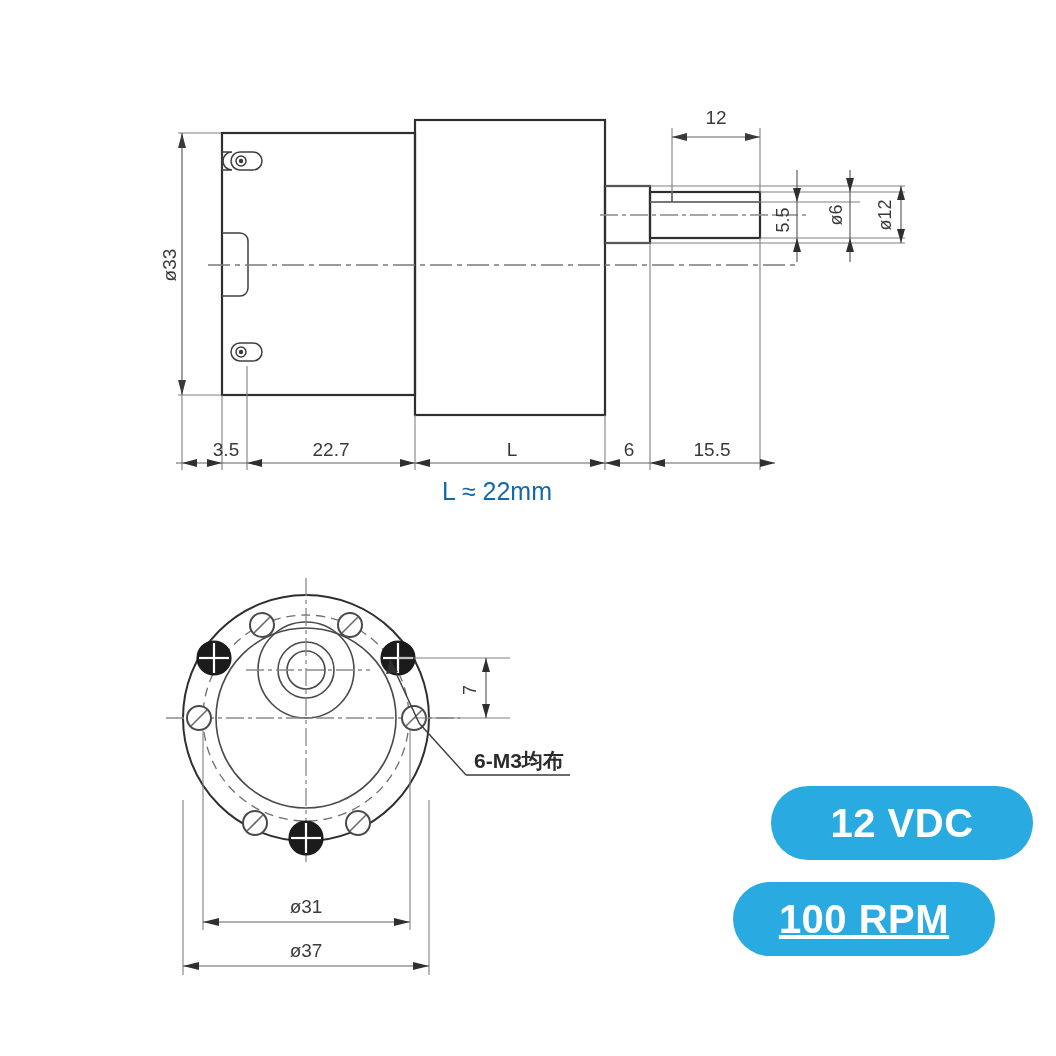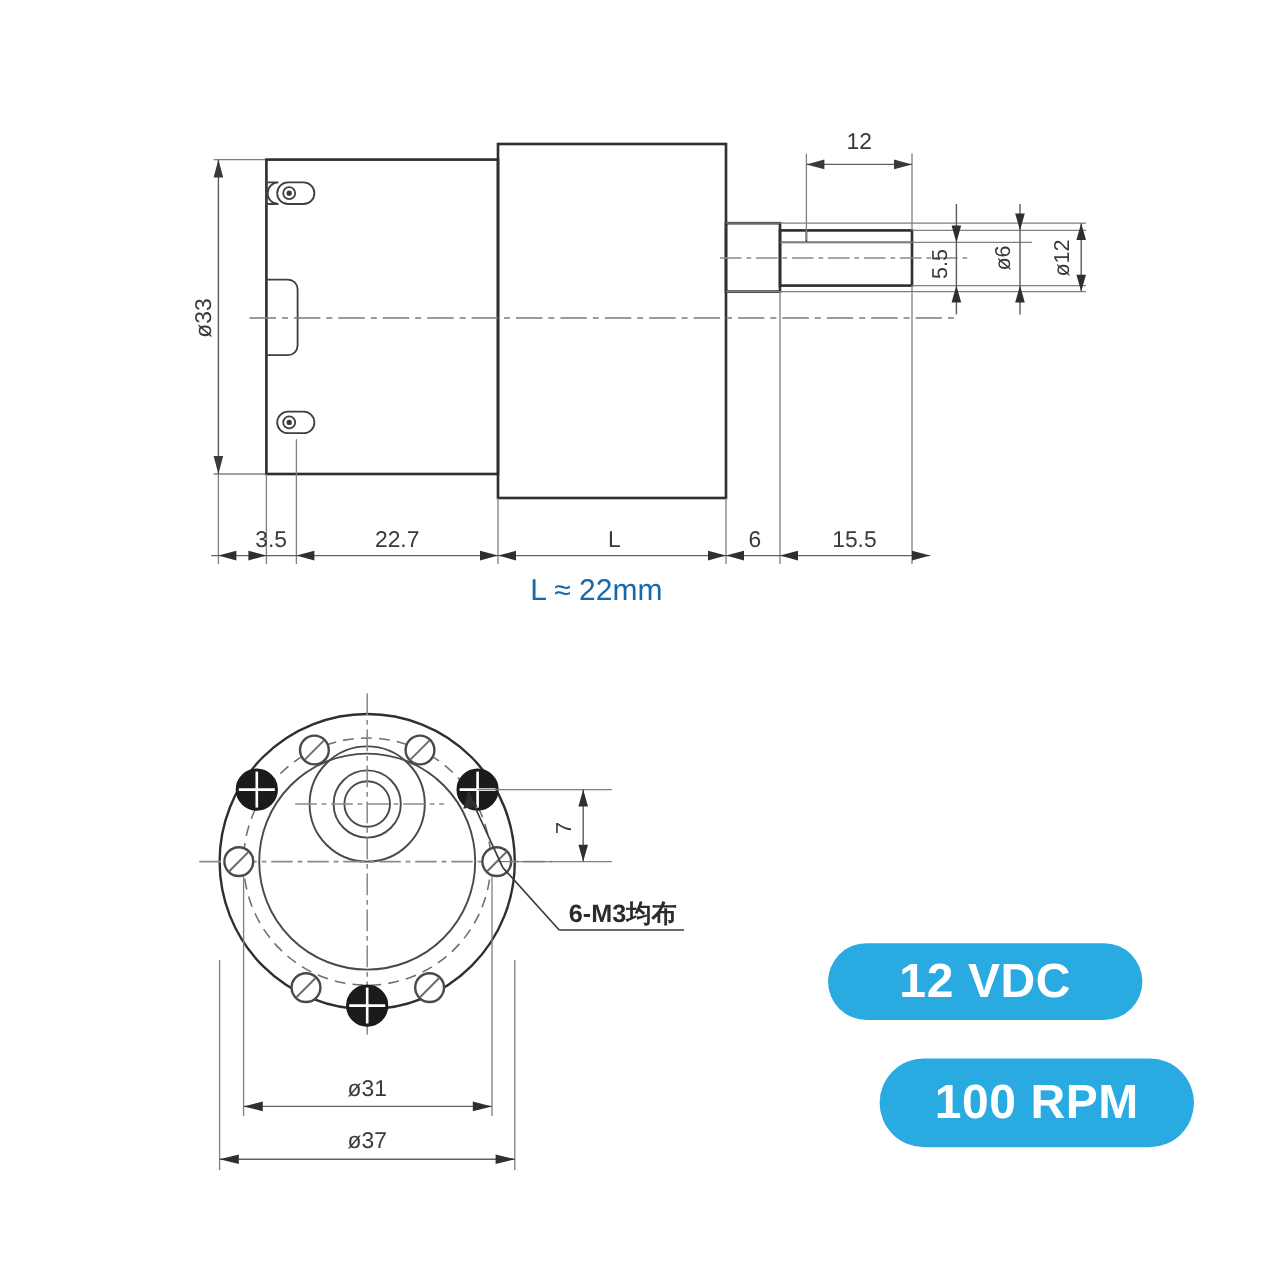--- a/index.html
+++ b/index.html
@@ -33,32 +33,33 @@
     align-items: center;
     justify-content: center;
     border-radius: 999px;
     color: #ffffff;
     font-weight: bold;
     font-family: "Liberation Sans", sans-serif;
     letter-spacing: 0.5px;
     box-sizing: border-box;
   }
   #badge-vdc {
-    left: 690px;
+    left: 771px;
     top: 786px;
     width: 262px;
-    height: 64px;
+    height: 74px;
     font-size: 40px;
   }
   #badge-rpm {
     left: 733px;
     top: 882px;
     width: 262px;
     height: 74px;
     font-size: 40px;
+    text-decoration: underline;
   }
   .dim-text {
     font-family: "Liberation Sans", sans-serif;
     fill: #3a3a3a;
     font-size: 19px;
   }
   .dim-text-sm {
     font-family: "Liberation Sans", sans-serif;
     fill: #3a3a3a;
     font-size: 18px;

